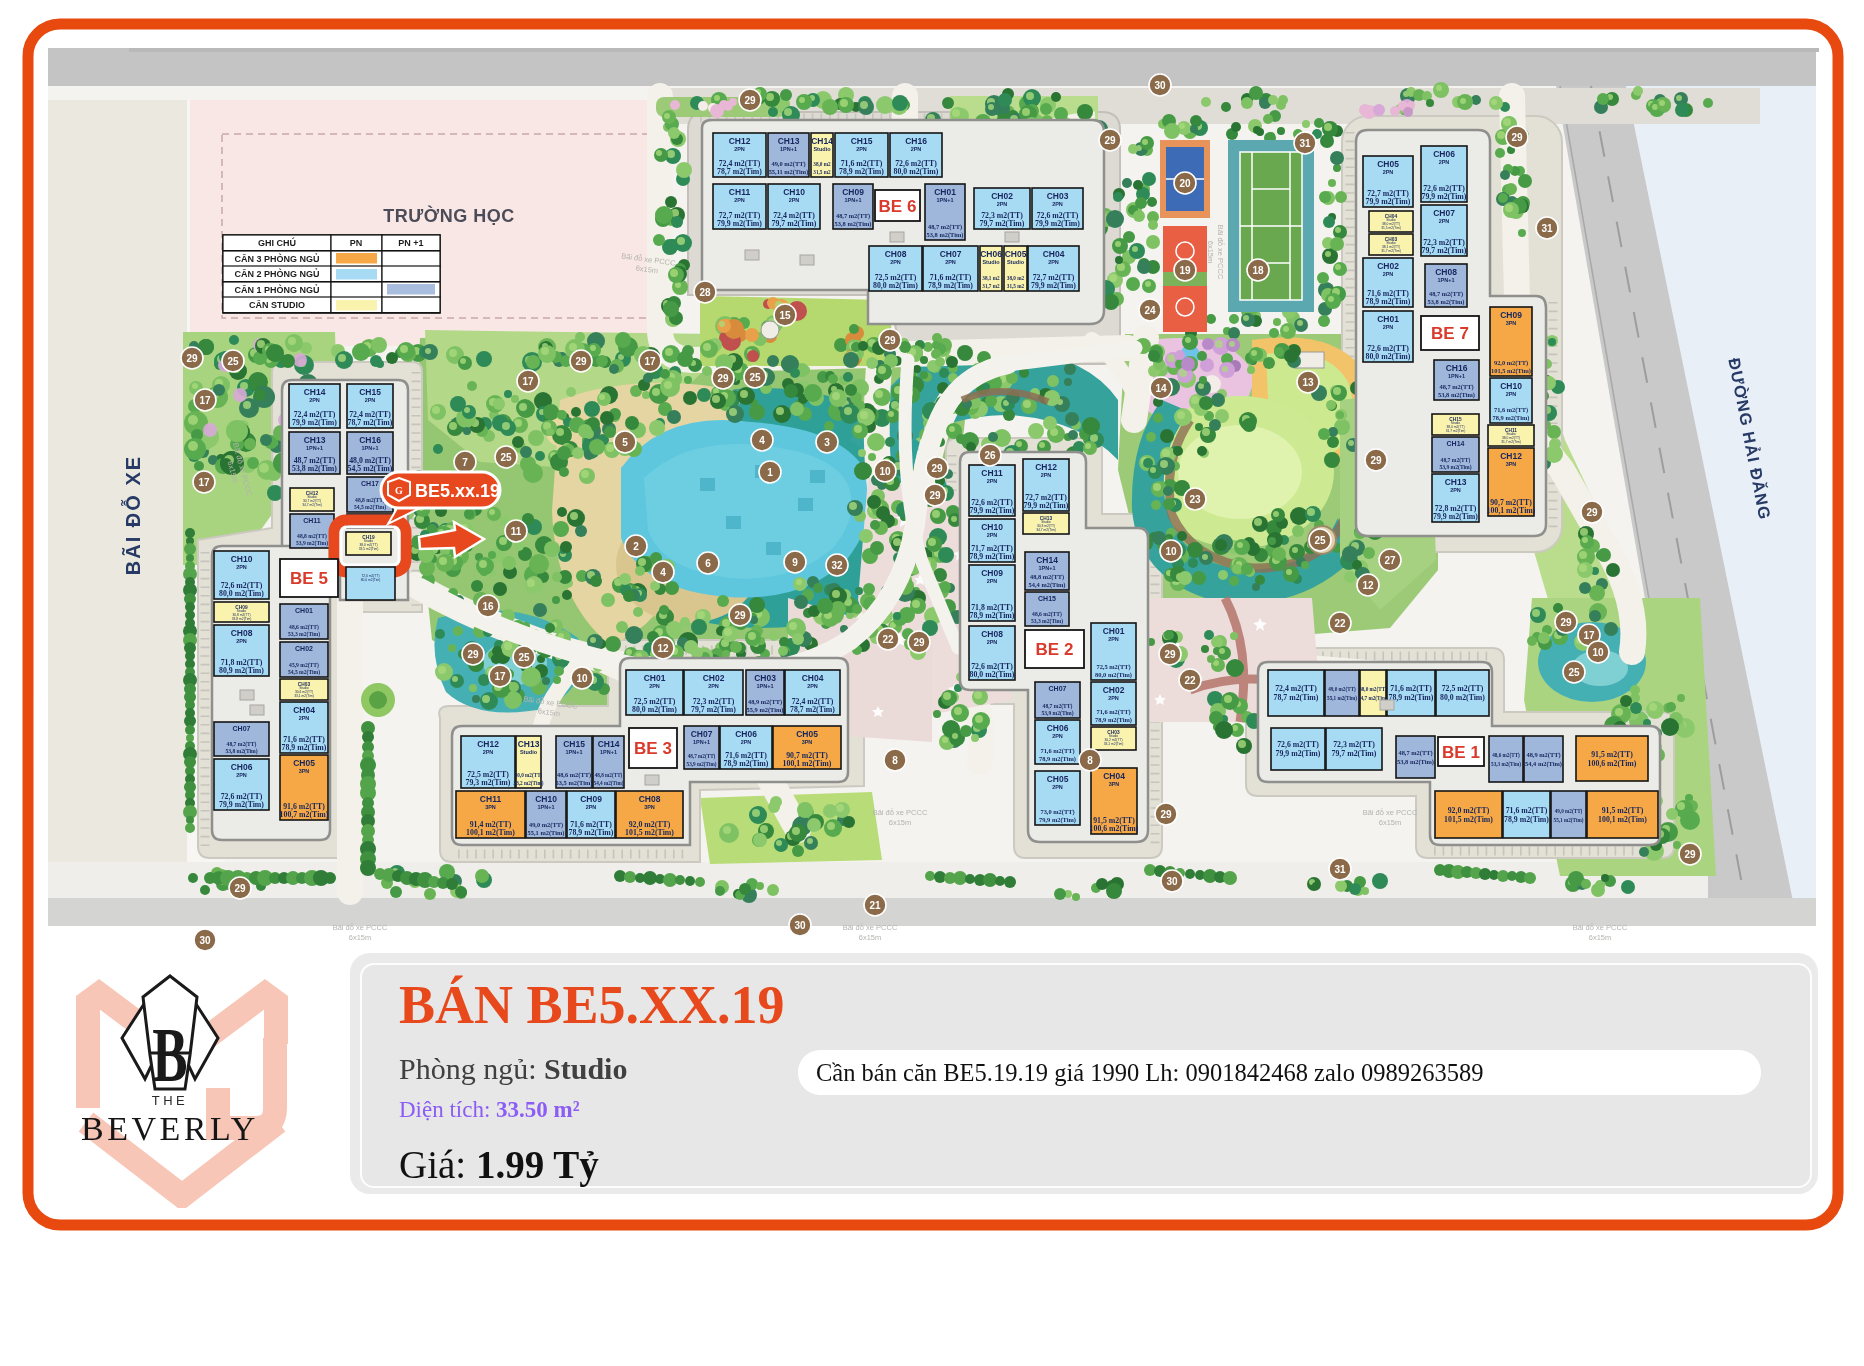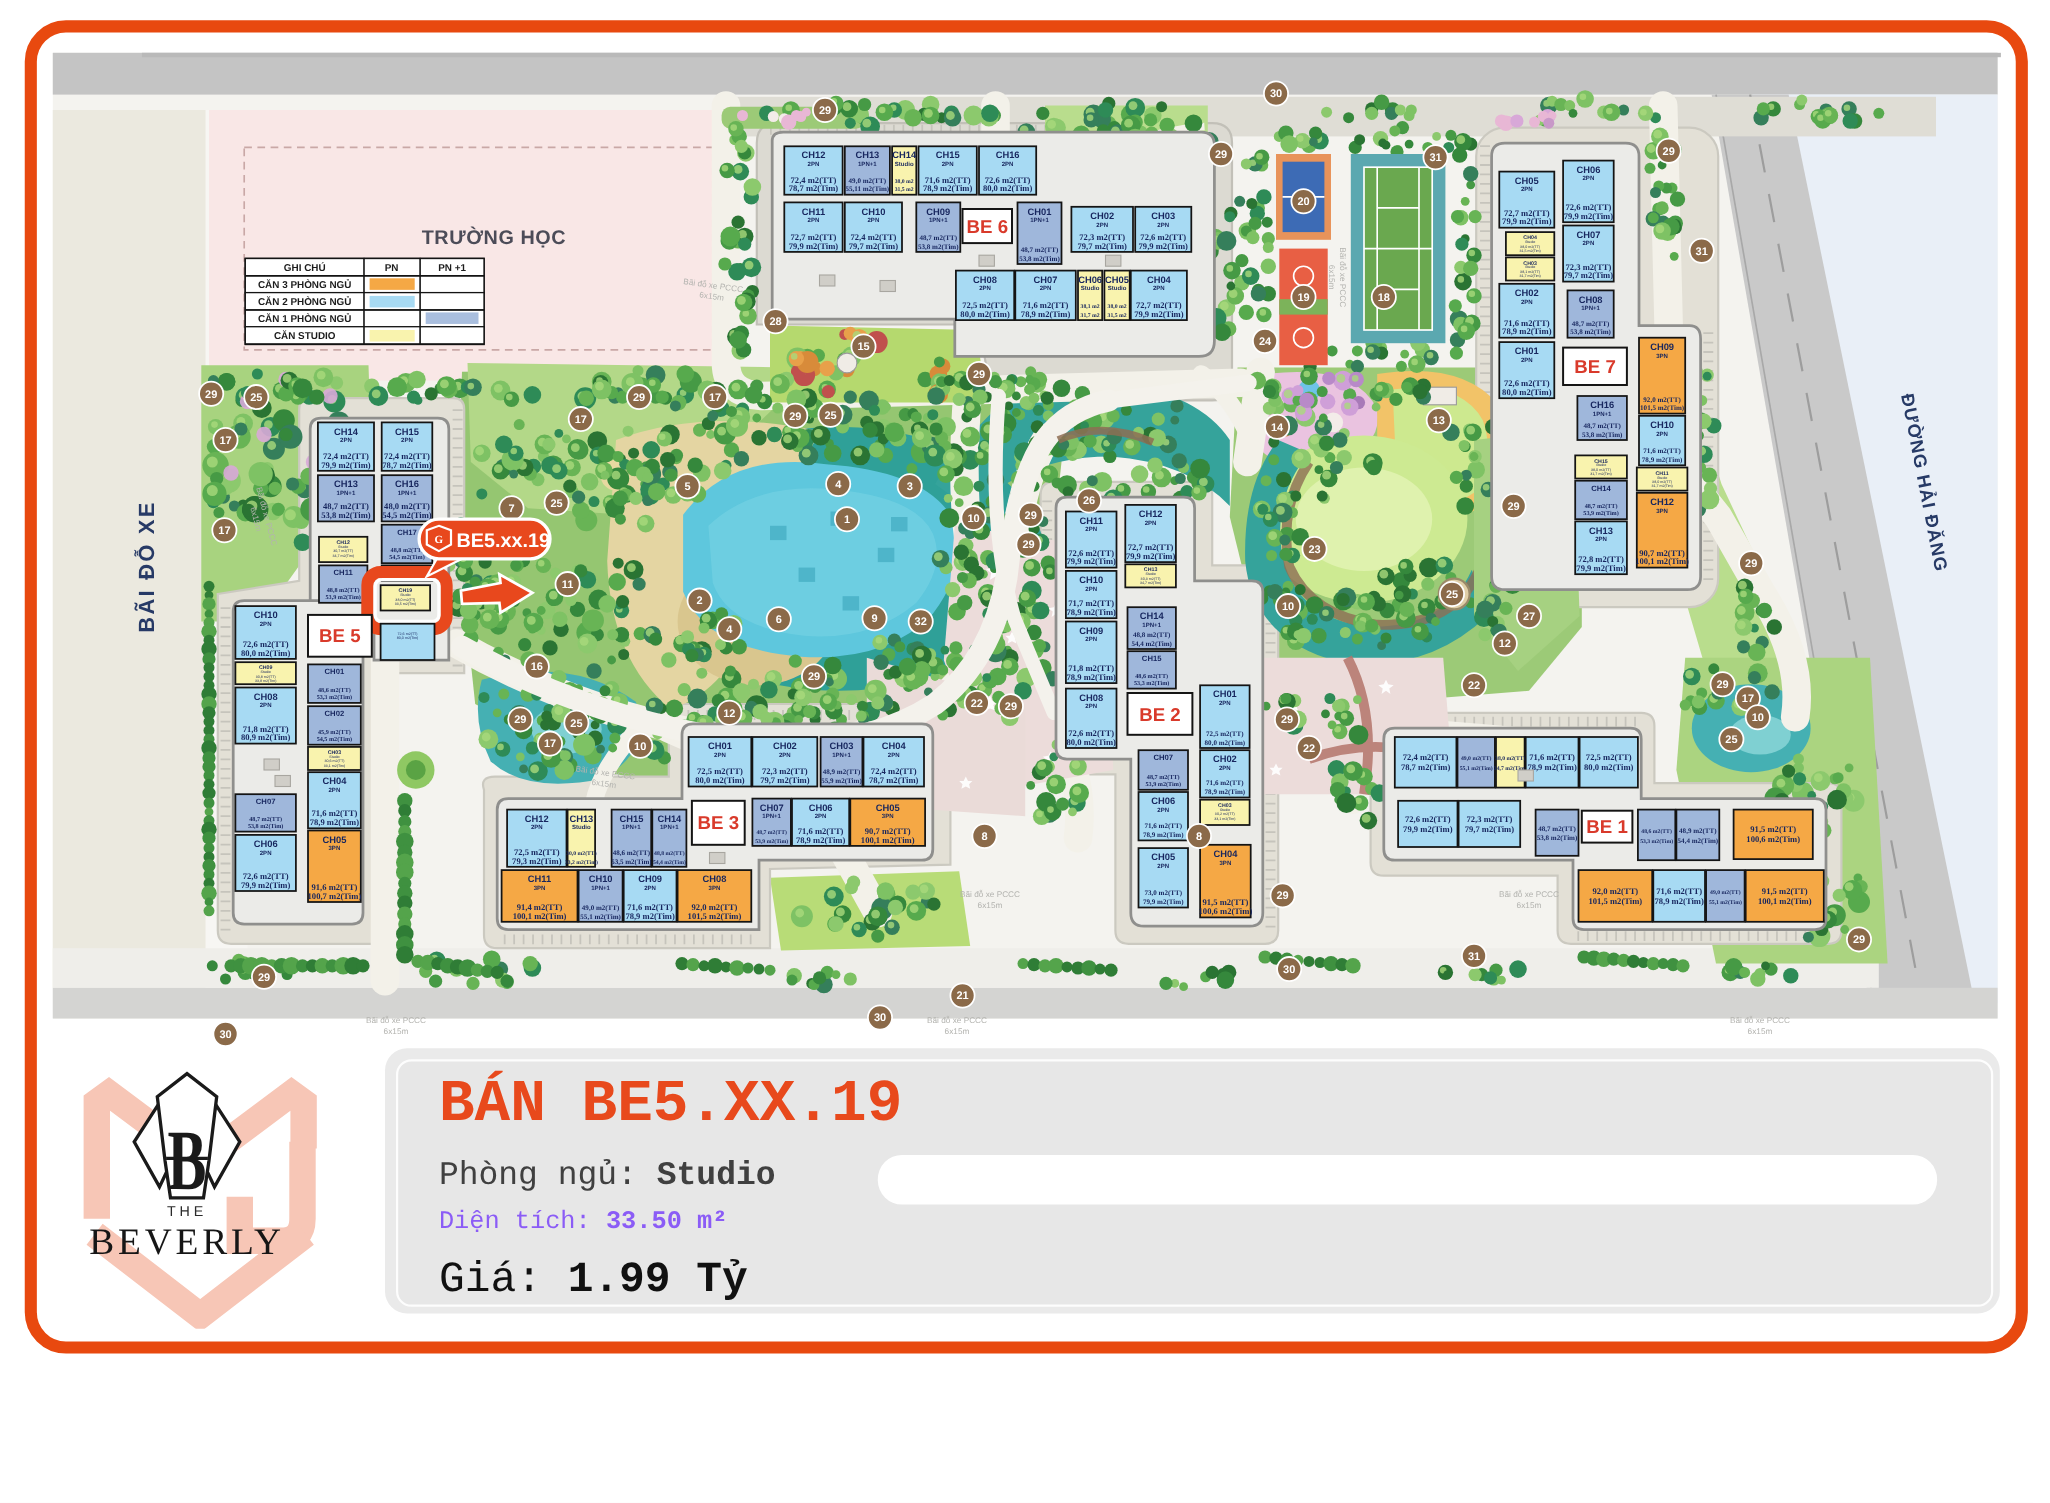--- a/index.html
+++ b/index.html
@@ -1,17 +1,17 @@
 <!DOCTYPE html>
 <html><head><meta charset="utf-8"><title>The Beverly BE5.xx.19</title>
 <style>
 html,body{margin:0;padding:0;background:#fff;}
 #page{position:relative;width:1864px;height:1366px;overflow:hidden;font-family:"Liberation Sans",sans-serif;background:#fff;}
 #map{position:absolute;left:0;top:0;}
-.serif{font-family:Liberation Mono, monospace;text-align:center;}
+.serif{font-family:Liberation Serif, serif;text-align:center;}
 </style></head>
 <body>
 <div id="page">
 <div id="map"><svg xmlns="http://www.w3.org/2000/svg" width="1864" height="1366" viewBox="0 0 1864 1366" font-family="Liberation Sans, sans-serif">
 <rect width="1864" height="1366" fill="#ffffff"></rect>
 
 <rect x="48" y="48" width="1768" height="878" fill="#f4f3ef"></rect>
 
 <rect x="48" y="100" width="139" height="798" fill="#ebe9df"></rect>
 
@@ -3081,12 +3081,13 @@
 
 <div class="serif" style="position:absolute;left:399px;top:974px;font-size:54px;font-weight:bold;color:#e8491c;">BÁN BE5.XX.19</div>
 
 <div class="serif" style="position:absolute;left:399px;top:1052px;font-size:30px;color:#404040;">Phòng ngủ: <b>Studio</b></div>
 
 <div class="serif" style="position:absolute;left:399px;top:1097px;font-size:23px;color:#8b5cf6;">Diện tích: <b>33.50 m²</b></div>
 
 <div class="serif" style="position:absolute;left:399px;top:1142px;font-size:39px;color:#111;">Giá: <b>1.99 Tỷ</b></div>
 
 <div style="position:absolute;left:798px;top:1050px;width:963px;height:45px;background:#fff;border-radius:22px;"></div>
+<div class="serif" style="position:absolute;left:816px;top:1059px;font-size:24.5px;color:#111;">Cần bán căn BE5.19.19 giá 1990 Lh: 0901842468 zalo 0989263589</div>
 </div>
 </body></html>

